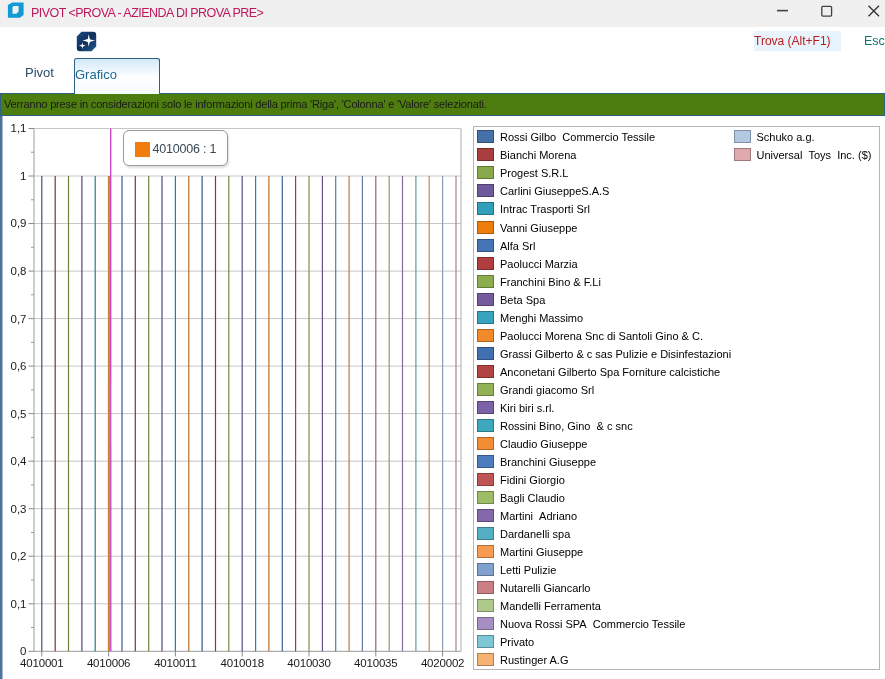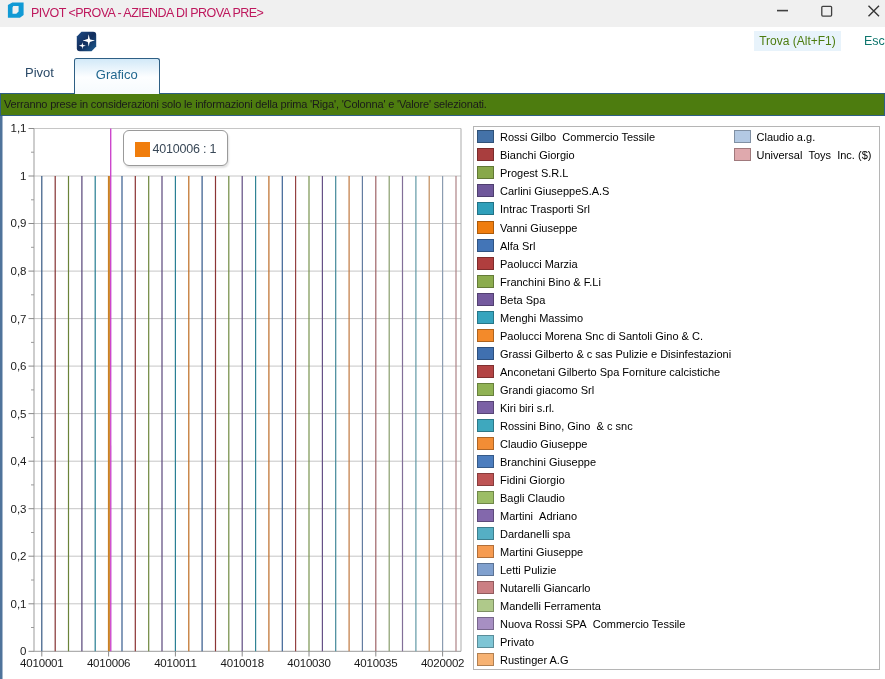--- a/index.html
+++ b/index.html
@@ -22,27 +22,27 @@
 <stop offset="0" stop-color="#1D4B86"></stop>
         <stop offset="0.5" stop-color="#122E5C"></stop>
         <stop offset="1" stop-color="#1D5E93"></stop>
       </linearGradient>
     </defs>
 <path d="M5.5 0.8 L17.2 0.8 Q20.2 0.8 20.2 3.8 L20.2 15.5 L15.5 20.2 L3.8 20.2 Q0.8 20.2 0.8 17.2 L0.8 5.5 Z" fill="url(#sg)"></path>
 <path d="M12.8 3.2 Q13.6 8.3 12.8 9.5 Q14 8.7 19 9.5 Q14 10.3 13.6 10.3 Q12.8 10.7 12.8 15.8 Q12 10.7 12 10.3 Q11.6 10.3 6.6 9.5 Q11.6 8.7 12 8.3 Z" fill="#fff"></path>
 <path d="M12.8 3.4 Q13.3 7.9 14.3 8.4 L18.8 9.5 Q14.3 10.6 13.9 11 Q13.3 11.5 12.8 15.6 Q12.3 11.5 11.7 11 Q11.3 10.6 6.8 9.5 Q11.3 8.4 11.7 8 Q12.3 7.5 12.8 3.4 Z" fill="#fff"></path>
 <path d="M6.4 11.2 Q6.8 13.6 7.3 14 L9.9 14.7 Q7.3 15.4 7.1 15.6 Q6.8 15.9 6.4 18.2 Q6 15.9 5.7 15.6 Q5.5 15.4 2.9 14.7 Q5.5 14 5.7 13.8 Q6 13.5 6.4 11.2 Z" fill="#fff"></path>
 </svg>
-<div style="position:absolute;left:754px;top:31px;width:87px;height:20px;background:#E8F3FB;color:#4d7c0f;font-size:12px;line-height:20px;text-align:center">Trova (Alt+F1)</div>
+<div style="position:absolute;left:754px;top:31px;width:87px;height:20px;background:#E8F3FB;color:#b91c1c;font-size:12px;line-height:20px;">Trova (Alt+F1)</div>
 <div style="position:absolute;left:864px;top:31px;width:21px;height:20px;color:#0f766e;font-size:12.5px;line-height:20px">Esc</div>
 <div style="position:absolute;left:15px;top:65px;width:49px;text-align:center;font-size:13px;color:#2B4A68">Pivot</div>
 <div style="position:absolute;left:0;top:92.5px;width:885px;height:23.5px;border:1px solid #2E5F84;border-top-width:1.5px;background:#4d7c0f;box-sizing:border-box">
 <div style="position:absolute;left:3px;top:0;height:21px;line-height:21px;font-size:11px;letter-spacing:-0.17px;color:#1A1A1A;white-space:nowrap">Verranno prese in considerazioni solo le informazioni della prima 'Riga', 'Colonna' e 'Valore' selezionati.</div>
 </div>
-<div style="position:absolute;left:74px;top:57.5px;width:85.5px;height:36.5px;border:1.5px solid #2E5F84;border-bottom:none;border-radius:2.5px 2.5px 0 0;background:linear-gradient(180deg,#D2E9F8 0%,#FDFEFF 52%,#F5FAFD 100%);box-sizing:border-box;text-align:center;font-size:13px;color:#21678F;line-height:32px">Grafico</div>
+<div style="position:absolute;left:74px;top:57.5px;width:85.5px;height:36.5px;border:1.5px solid #2E5F84;border-bottom:none;border-radius:2.5px 2.5px 0 0;background:linear-gradient(180deg,#D2E9F8 0%,#FDFEFF 52%,#F5FAFD 100%);box-sizing:border-box;font-size:13px;color:#21678F;line-height:32px">Grafico</div>
 <svg width="470" height="563" viewBox="0 0 470 563" style="position:absolute;left:0;top:116px">
 <rect x="0" y="0" width="2.5" height="563" fill="#4F739B"></rect>
 <line x1="34.0" y1="535.3" x2="461.0" y2="535.3" stroke="#9B9B9B" stroke-width="1"></line>
 <line x1="34.0" y1="487.8" x2="461.0" y2="487.8" stroke="#C6C6C6" stroke-width="1"></line>
 <line x1="34.0" y1="440.2" x2="461.0" y2="440.2" stroke="#C6C6C6" stroke-width="1"></line>
 <line x1="34.0" y1="392.7" x2="461.0" y2="392.7" stroke="#C6C6C6" stroke-width="1"></line>
 <line x1="34.0" y1="345.2" x2="461.0" y2="345.2" stroke="#C6C6C6" stroke-width="1"></line>
 <line x1="34.0" y1="297.6" x2="461.0" y2="297.6" stroke="#C6C6C6" stroke-width="1"></line>
 <line x1="34.0" y1="250.1" x2="461.0" y2="250.1" stroke="#C6C6C6" stroke-width="1"></line>
 <line x1="34.0" y1="202.6" x2="461.0" y2="202.6" stroke="#C6C6C6" stroke-width="1"></line>
@@ -136,21 +136,21 @@
 <text x="442.6" y="551.1" text-anchor="middle" font-size="11.5" fill="#1A1A1A" letter-spacing="-0.2">4020002</text>
 </svg>
 <div style="position:absolute;left:122.5px;top:129.5px;width:105.5px;height:36.5px;background:#fff;border:1px solid #9A9A9A;border-radius:6px;box-shadow:1px 2px 2px rgba(0,0,0,0.12);box-sizing:border-box">
 <div style="position:absolute;left:11px;top:11.5px;width:15px;height:15px;background:#F07D0C"></div>
 <div style="position:absolute;left:29px;top:1.5px;height:34.5px;line-height:34.5px;font-size:12.5px;letter-spacing:-0.2px;color:#394857">4010006 : 1</div>
 </div>
 <div style="position:absolute;left:473px;top:126px;width:406.5px;height:543.5px;border:1px solid #B5B5B5;background:#fff;box-sizing:border-box"></div>
 <div style="position:absolute;left:476.5px;top:130.3px;width:17px;height:13px;background:#4472A8;border:1px solid #305278;box-sizing:border-box"></div>
 <div class="lt" style="left:500.0px;top:129.3px">Rossi Gilbo&nbsp;&nbsp;Commercio Tessile</div>
 <div style="position:absolute;left:476.5px;top:148.3px;width:17px;height:13px;background:#A93E3E;border:1px solid #792C2C;box-sizing:border-box"></div>
-<div class="lt" style="left:500.0px;top:147.3px">Bianchi Giorgio</div>
+<div class="lt" style="left:500.0px;top:147.3px">Bianchi Morena</div>
 <div style="position:absolute;left:476.5px;top:166.4px;width:17px;height:13px;background:#88A84A;border:1px solid #617835;box-sizing:border-box"></div>
 <div class="lt" style="left:500.0px;top:165.4px">Progest S.R.L</div>
 <div style="position:absolute;left:476.5px;top:184.4px;width:17px;height:13px;background:#6F589B;border:1px solid #4F3F6F;box-sizing:border-box"></div>
 <div class="lt" style="left:500.0px;top:183.4px">Carlini GiuseppeS.A.S</div>
 <div style="position:absolute;left:476.5px;top:202.4px;width:17px;height:13px;background:#2F9FBA;border:1px solid #217285;box-sizing:border-box"></div>
 <div class="lt" style="left:500.0px;top:201.4px">Intrac Trasporti Srl</div>
 <div style="position:absolute;left:476.5px;top:220.5px;width:17px;height:13px;background:#EF7D0E;border:1px solid #AC5A0A;box-sizing:border-box"></div>
 <div class="lt" style="left:500.0px;top:219.5px">Vanni Giuseppe</div>
 <div style="position:absolute;left:476.5px;top:238.5px;width:17px;height:13px;background:#4375B7;border:1px solid #305483;box-sizing:border-box"></div>
 <div class="lt" style="left:500.0px;top:237.5px">Alfa Srl</div>
@@ -194,14 +194,14 @@
 <div class="lt" style="left:500.0px;top:580.0px">Nutarelli Giancarlo</div>
 <div style="position:absolute;left:476.5px;top:599.1px;width:17px;height:13px;background:#AFC98A;border:1px solid #7E9063;box-sizing:border-box"></div>
 <div class="lt" style="left:500.0px;top:598.1px">Mandelli Ferramenta</div>
 <div style="position:absolute;left:476.5px;top:617.1px;width:17px;height:13px;background:#A78FC3;border:1px solid #78668C;box-sizing:border-box"></div>
 <div class="lt" style="left:500.0px;top:616.1px">Nuova Rossi SPA&nbsp;&nbsp;Commercio Tessile</div>
 <div style="position:absolute;left:476.5px;top:635.1px;width:17px;height:13px;background:#7EC5D5;border:1px solid #5A8D99;box-sizing:border-box"></div>
 <div class="lt" style="left:500.0px;top:634.1px">Privato</div>
 <div style="position:absolute;left:476.5px;top:653.2px;width:17px;height:13px;background:#F6B273;border:1px solid #B18052;box-sizing:border-box"></div>
 <div class="lt" style="left:500.0px;top:652.2px">Rustinger A.G</div>
 <div style="position:absolute;left:734.0px;top:130.3px;width:17px;height:13px;background:#B3C9E3;border:1px solid #8090A3;box-sizing:border-box"></div>
-<div class="lt" style="left:756.5px;top:129.3px">Claudio a.g.</div>
+<div class="lt" style="left:756.5px;top:129.3px">Schuko a.g.</div>
 <div style="position:absolute;left:734.0px;top:148.3px;width:17px;height:13px;background:#DFA9AD;border:1px solid #A0797C;box-sizing:border-box"></div>
 <div class="lt" style="left:756.5px;top:147.3px">Universal&nbsp;&nbsp;Toys&nbsp;&nbsp;Inc. ($)</div>
 </body></html>

